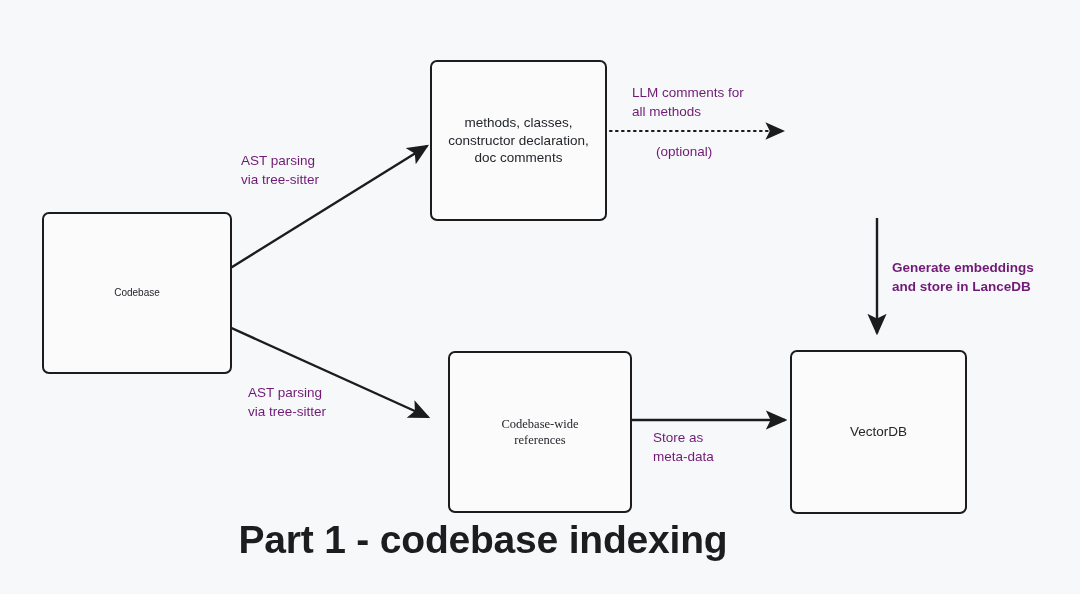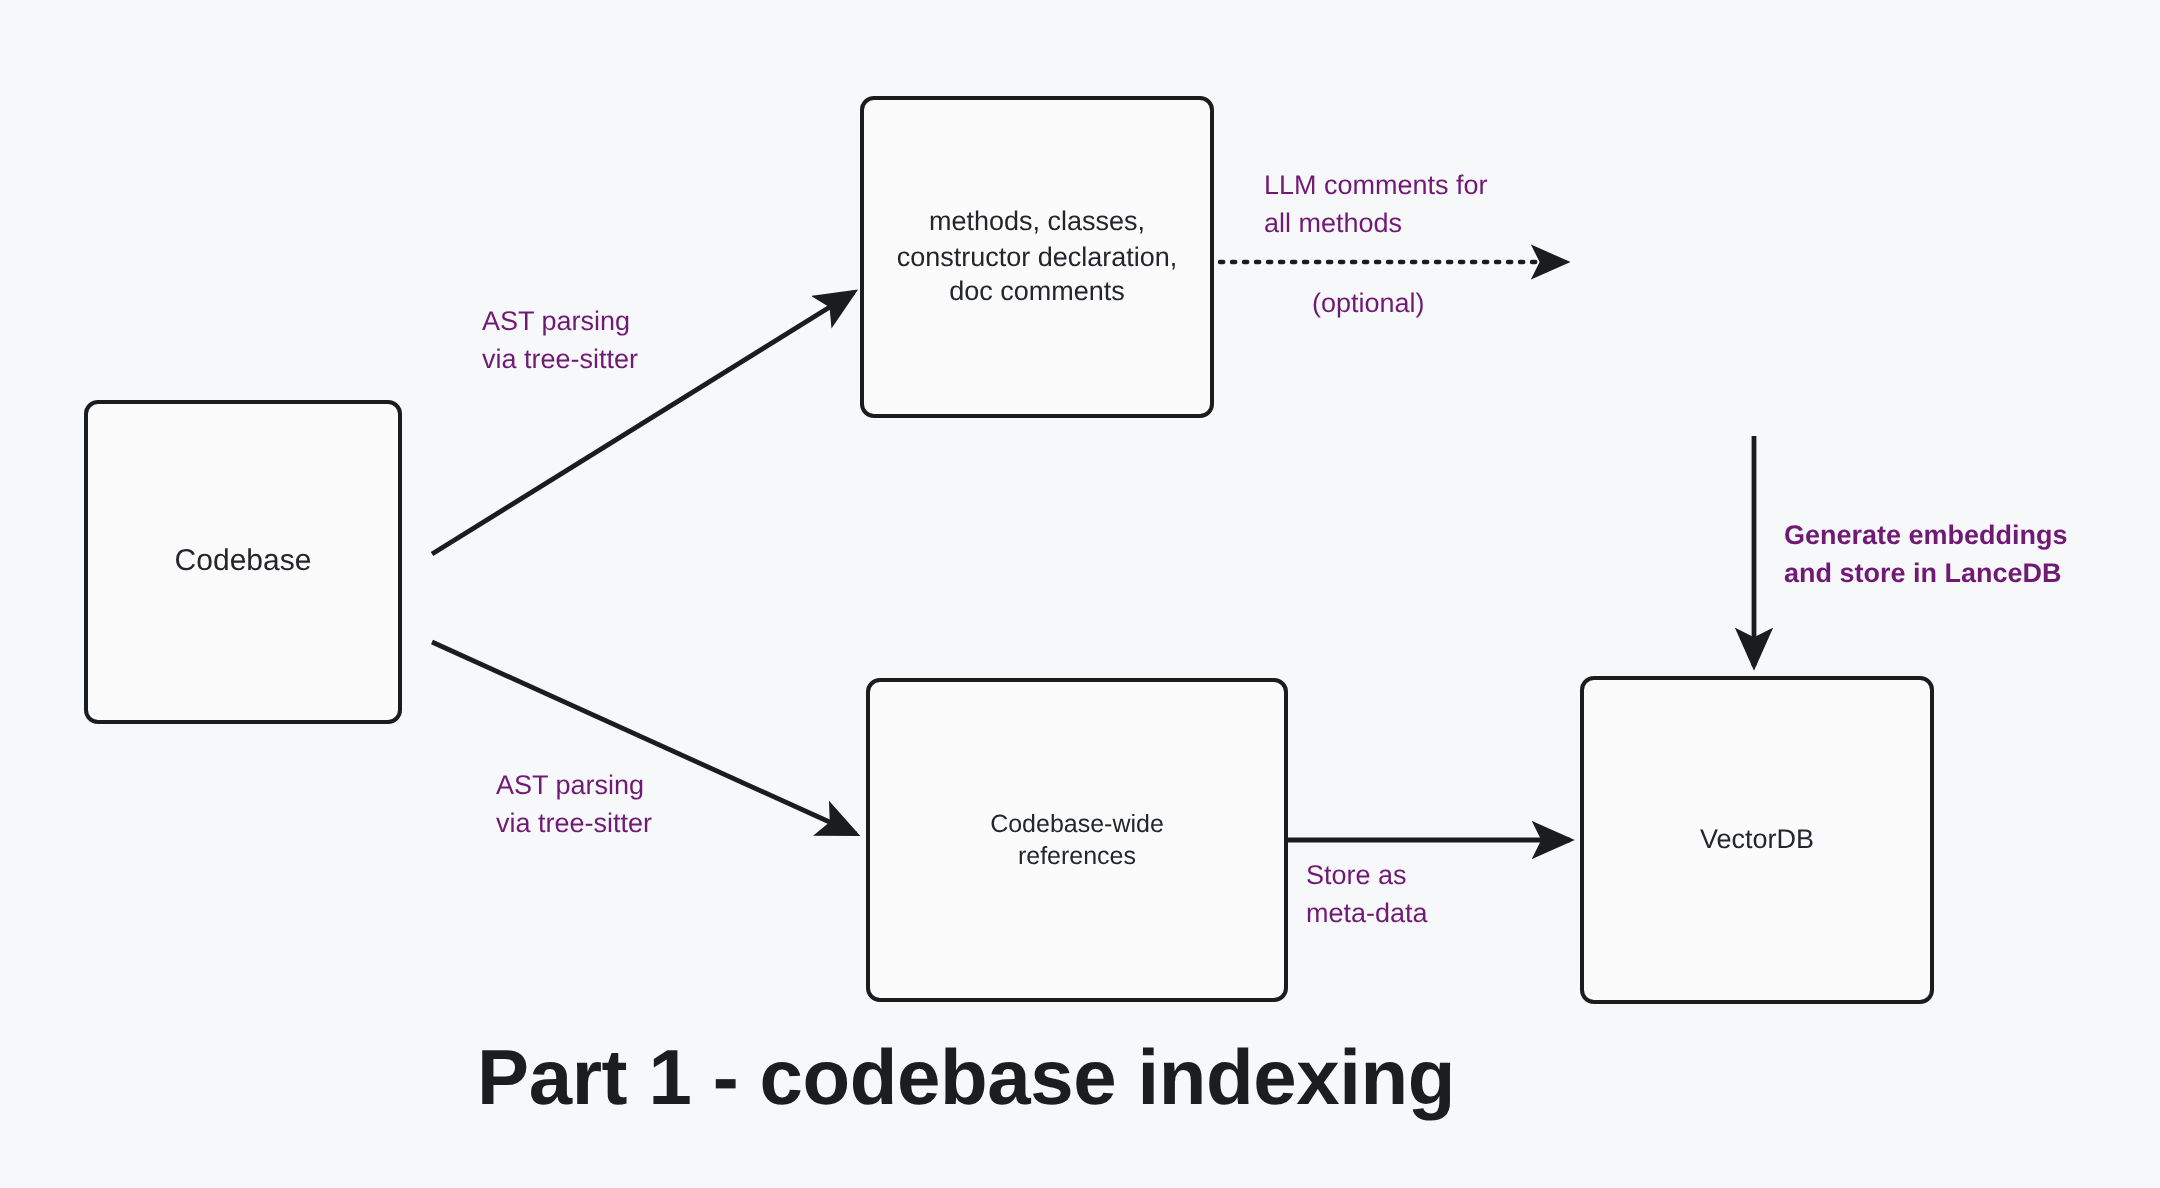--- a/index.html
+++ b/index.html
@@ -35,52 +35,54 @@
     background: #fbfbfc;
     border: 2.5px solid #1b1c1e;
     border-radius: 7px;
     display: flex;
     align-items: center;
     justify-content: center;
     text-align: center;
     line-height: 1.32;
     color: #23262a;
     padding: 6px 12px;
+    margin-top: 12px;
   }
   .node-label {
     white-space: pre-line;
     display: block;
   }
   #node-codebase {
     left: 42px;
     top: 200px;
-    width: 159px;
+    width: 190px;
     height: 162px;
-    font-size: 15px;
+    font-size: 10px;
   }
   #node-methods {
     left: 430px;
     top: 48px;
     width: 177px;
     height: 161px;
     font-size: 13.5px;
   }
   #node-semantic-doc {
     left: 788px;
     top: 52px;
     width: 177px;
     height: 164px;
     font-size: 13.5px;
   }
   #node-references {
-    left: 433px;
+    left: 448px;
     top: 339px;
-    width: 211px;
+    width: 184px;
     height: 162px;
     font-size: 12.5px;
+    font-family: Liberation Serif, serif;
   }
   #node-vectordb {
     left: 790px;
     top: 338px;
     width: 177px;
     height: 164px;
     font-size: 13.5px;
   }
   .edge-label {
     position: absolute;

